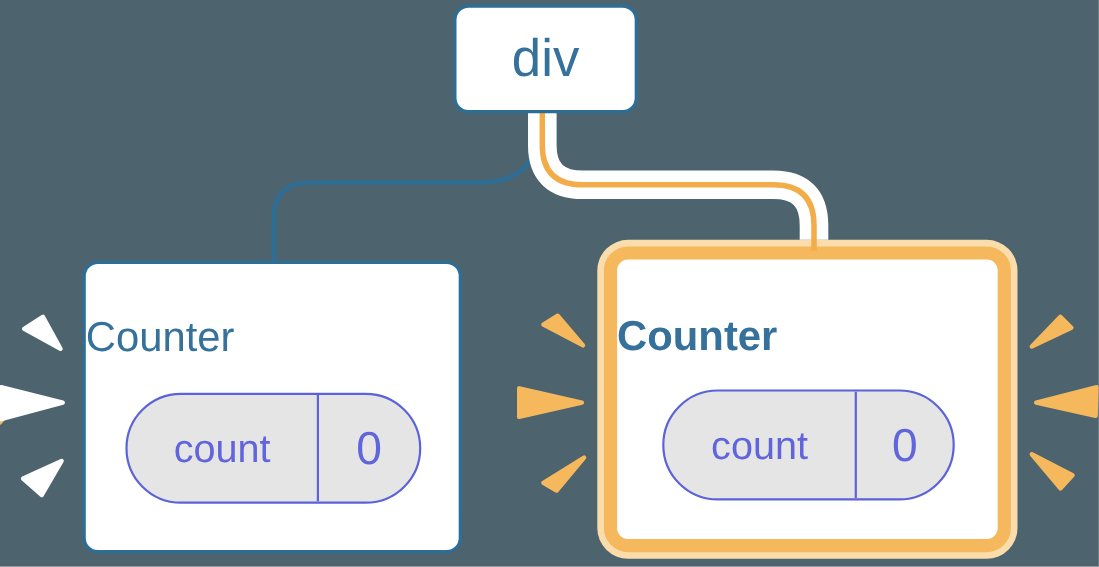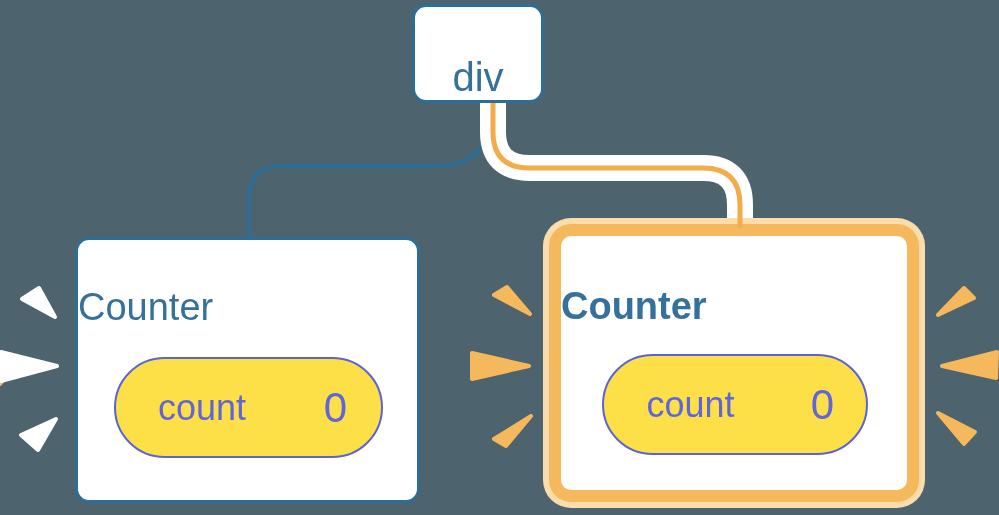--- a/index.html
+++ b/index.html
@@ -9,26 +9,26 @@
     background:var(--background,#4D646E);
     font-family:"Liberation Sans",sans-serif;
     overflow:hidden;
   }
   .node{
     position:absolute;
     background:#fff;
     box-sizing:border-box;
   }
   .div-node{
-    left:412px;top:4px;width:132px;height:99px;
+    left:412px;top:4px;width:168px;height:99px;
     border:3px solid var(--blueStroke,#2D6E96);
     border-radius:14px;
     z-index:3;
-    display:flex;align-items:flex-end;justify-content:center;
-    font-size:40px;color:var(--blueText,#35719B);
+    display:flex;align-items:center;justify-content:center;
+    font-size:48px;color:var(--blueText,#35719B);
   }
   .card-left{
     left:75px;top:237px;width:345px;height:266px;
     border:3px solid var(--blueStroke,#2D6E96);
     border-radius:14px;
     z-index:1;
   }
   .card-right{
     left:549px;top:224px;width:370px;height:278px;
     border:12px solid var(--orange,#F6B85C);
@@ -43,23 +43,22 @@
   }
   .card-left .card-title{top:48px;}
   .card-right .card-title{top:51px;font-weight:700;}
   .pill{
     position:absolute;
     display:flex;
     border:2px solid var(--indigoStroke,#5B63D8);
     border-radius:60px;
     box-sizing:border-box;
     color:var(--indigoText,#6065DC);
-    background:#fde047;
+    background:#e5e5e5;
     overflow:hidden;
-    align-items:center;
   }
   .card-left .pill{left:36px;top:117px;width:269px;height:101px;}
   .card-right .pill{left:41px;top:118px;width:266px;height:101px;}
   .pill-key{
     flex:none;
     display:flex;align-items:center;justify-content:center;
     font-size:36px;
   }
   .card-left .pill-key{width:172px;}
   .card-right .pill-key{width:173px;}

